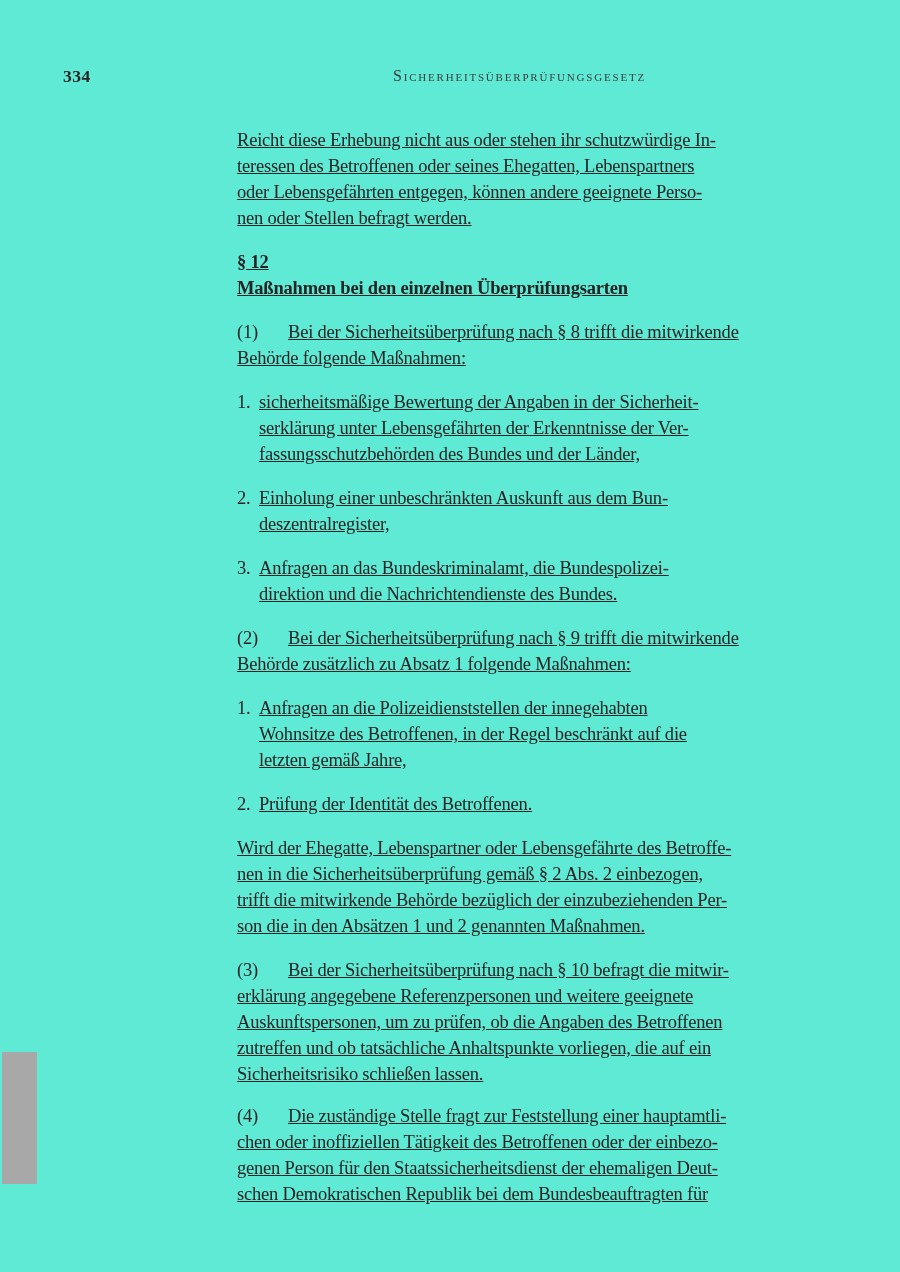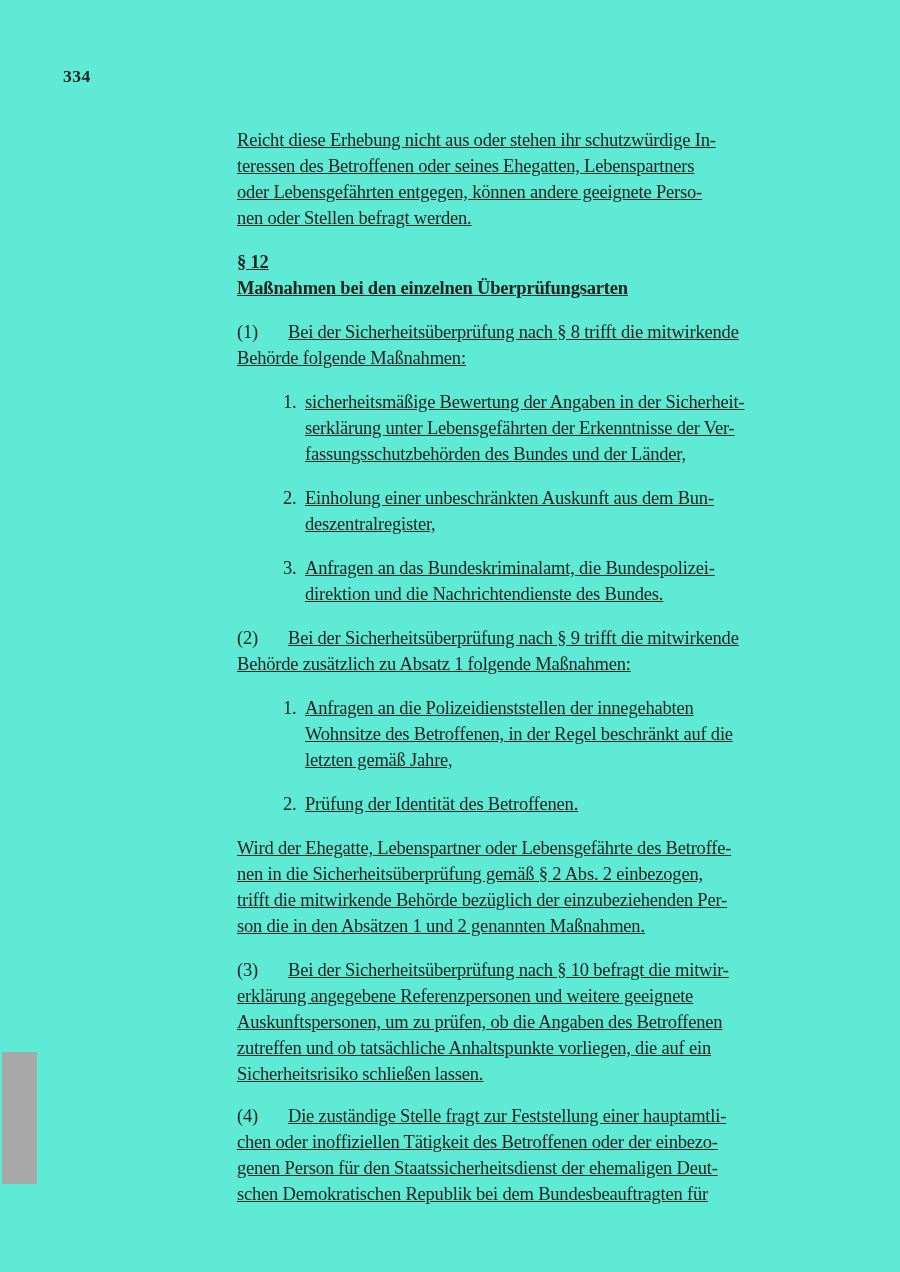--- a/index.html
+++ b/index.html
@@ -43,37 +43,38 @@
   .line {
     line-height: 26px;
     height: 26px;
     white-space: nowrap;
     text-decoration: underline;
   }
   .block + .block { margin-top: 18px; }
   .block.tight { margin-top: 16px; }
   .heading .line { font-weight: bold; }
   .plabel { display: inline-block; width: 51px; }
-  .item { margin-left: 46px; }
+  .item { }
   .lnum { display: inline-block; width: 22px; }
   .item .line.cont { margin-left: 22px; }
   .margin-marker {
     position: absolute;
     left: 2px;
     top: 1052px;
     width: 35px;
     height: 132px;
     background: #a8a8a8;
   }
 </style>
 </head>
 <body>
 
 <div class="page">
   <div class="pageno">334</div>
+  <div class="running-header">Sicherheitsüberprüfungsgesetz</div>
   <div class="text-column">
       <div class="block para">
         <div class="line">Reicht diese Erhebung nicht aus oder stehen ihr schutzwürdige In-</div>
         <div class="line">teressen des Betroffenen oder seines Ehegatten, Lebenspartners</div>
         <div class="line">oder Lebensgefährten entgegen, können andere geeignete Perso-</div>
         <div class="line">nen oder Stellen befragt werden.</div>
       </div>
       <div class="block heading">
         <div class="line">§ 12</div>
         <div class="line">Maßnahmen bei den einzelnen Überprüfungsarten</div>

